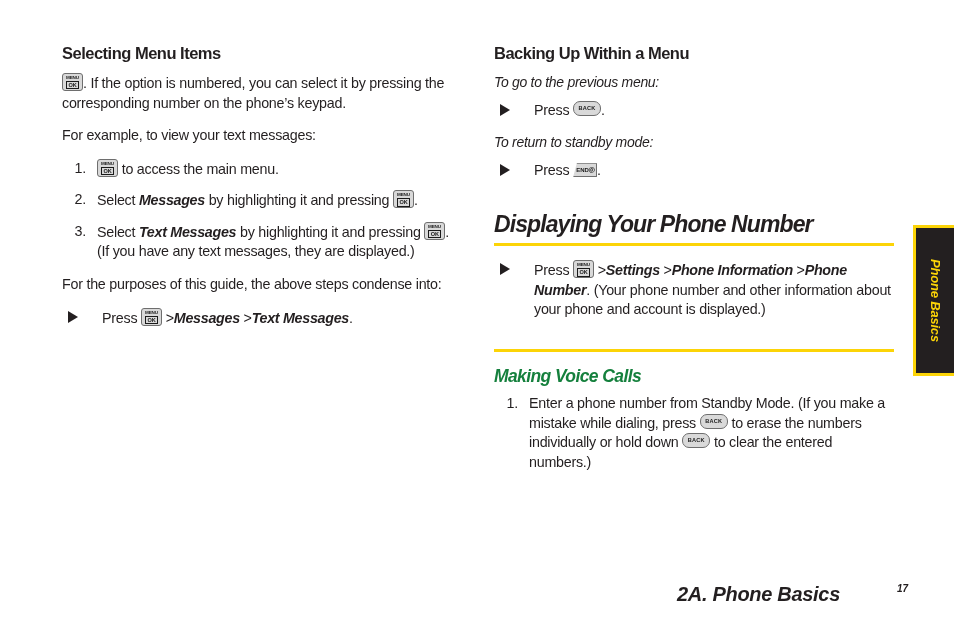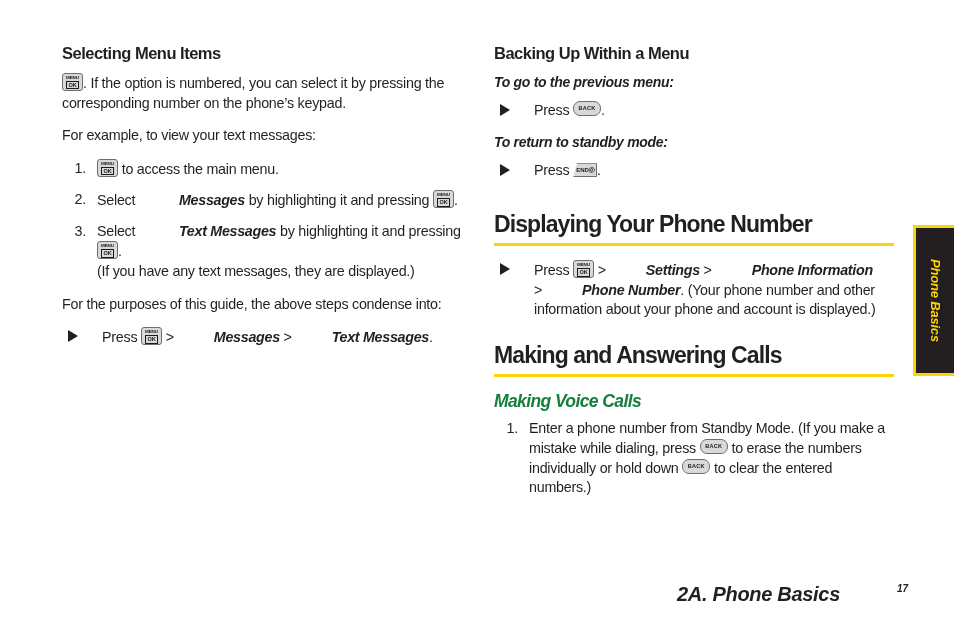--- a/index.html
+++ b/index.html
@@ -34,20 +34,21 @@
   h2.sub-head {
     font-size: 16.5px;
     font-weight: 600;
     line-height: 1.15;
     margin: 0 0 10px 0;
     letter-spacing: -0.5px;
     color: #231f20;
   }
   h1.section-head {
     font-size: 23px;
+    font-style: italic;
     font-weight: 700;
     line-height: 1.1;
     margin: 0;
     letter-spacing: -0.9px;
     color: #231f20;
   }
   .rule {
     height: 3px;
     background: #fcd407;
     margin: 6px 0 14px 0;
@@ -65,26 +66,26 @@
   
   p.body {
     font-size: 14.3px;
     line-height: 1.37;
     margin: 0 0 13px 0;
     letter-spacing: -0.25px;
   }
   p.lead-in {
     font-size: 14px;
     font-style: italic;
-    font-weight: 700;
+    font-weight: 400;
     line-height: 1.35;
     margin: 0 0 9px 0;
     letter-spacing: -0.3px;
   }
-  .it { font-style: italic; font-weight: 600; letter-spacing: -0.3px; margin-left: 40px; }
+  .it { font-style: italic; font-weight: 600; letter-spacing: -0.3px; }
   .gt { font-style: normal; font-weight: 400; }
 
   
   ol.steps {
     margin: 0 0 13px 0;
     padding: 0;
     list-style: none;
   }
   ol.steps > li {
     position: relative;
@@ -318,21 +319,20 @@
     <div class="rule"></div>
 
     <ul class="arrows">
       <li>
         <span class="arrow-mark"></span><span>Press </span><span class="key key-menuok"><span class="k-top">MENU</span><span class="k-bot">OK</span></span><span class="gt"> &gt;</span><span class="it">Settings</span><span class="gt"> &gt;</span><span class="it">Phone Information</span><span class="gt"> &gt;</span><span class="it">Phone Number</span><span>. (Your phone number and other information about your phone and account is displayed.)</span>
       </li>
     </ul>
 
     <div class="spacer-md"></div>
 
-    <h1 class="section-head">Making and Answering Calls</h1>
     <div class="rule"></div>
 
     <h3 class="minor-head">Making Voice Calls</h3>
 
     <ol class="steps">
       <li>
         <span class="num">1.</span><span>Enter a phone number from Standby Mode. (If you make a mistake while dialing, press </span><span class="key key-back">BACK</span><span> to erase the numbers individually or hold down </span><span class="key key-back">BACK</span><span> to clear the entered numbers.)</span>
       </li>
     </ol>
 

